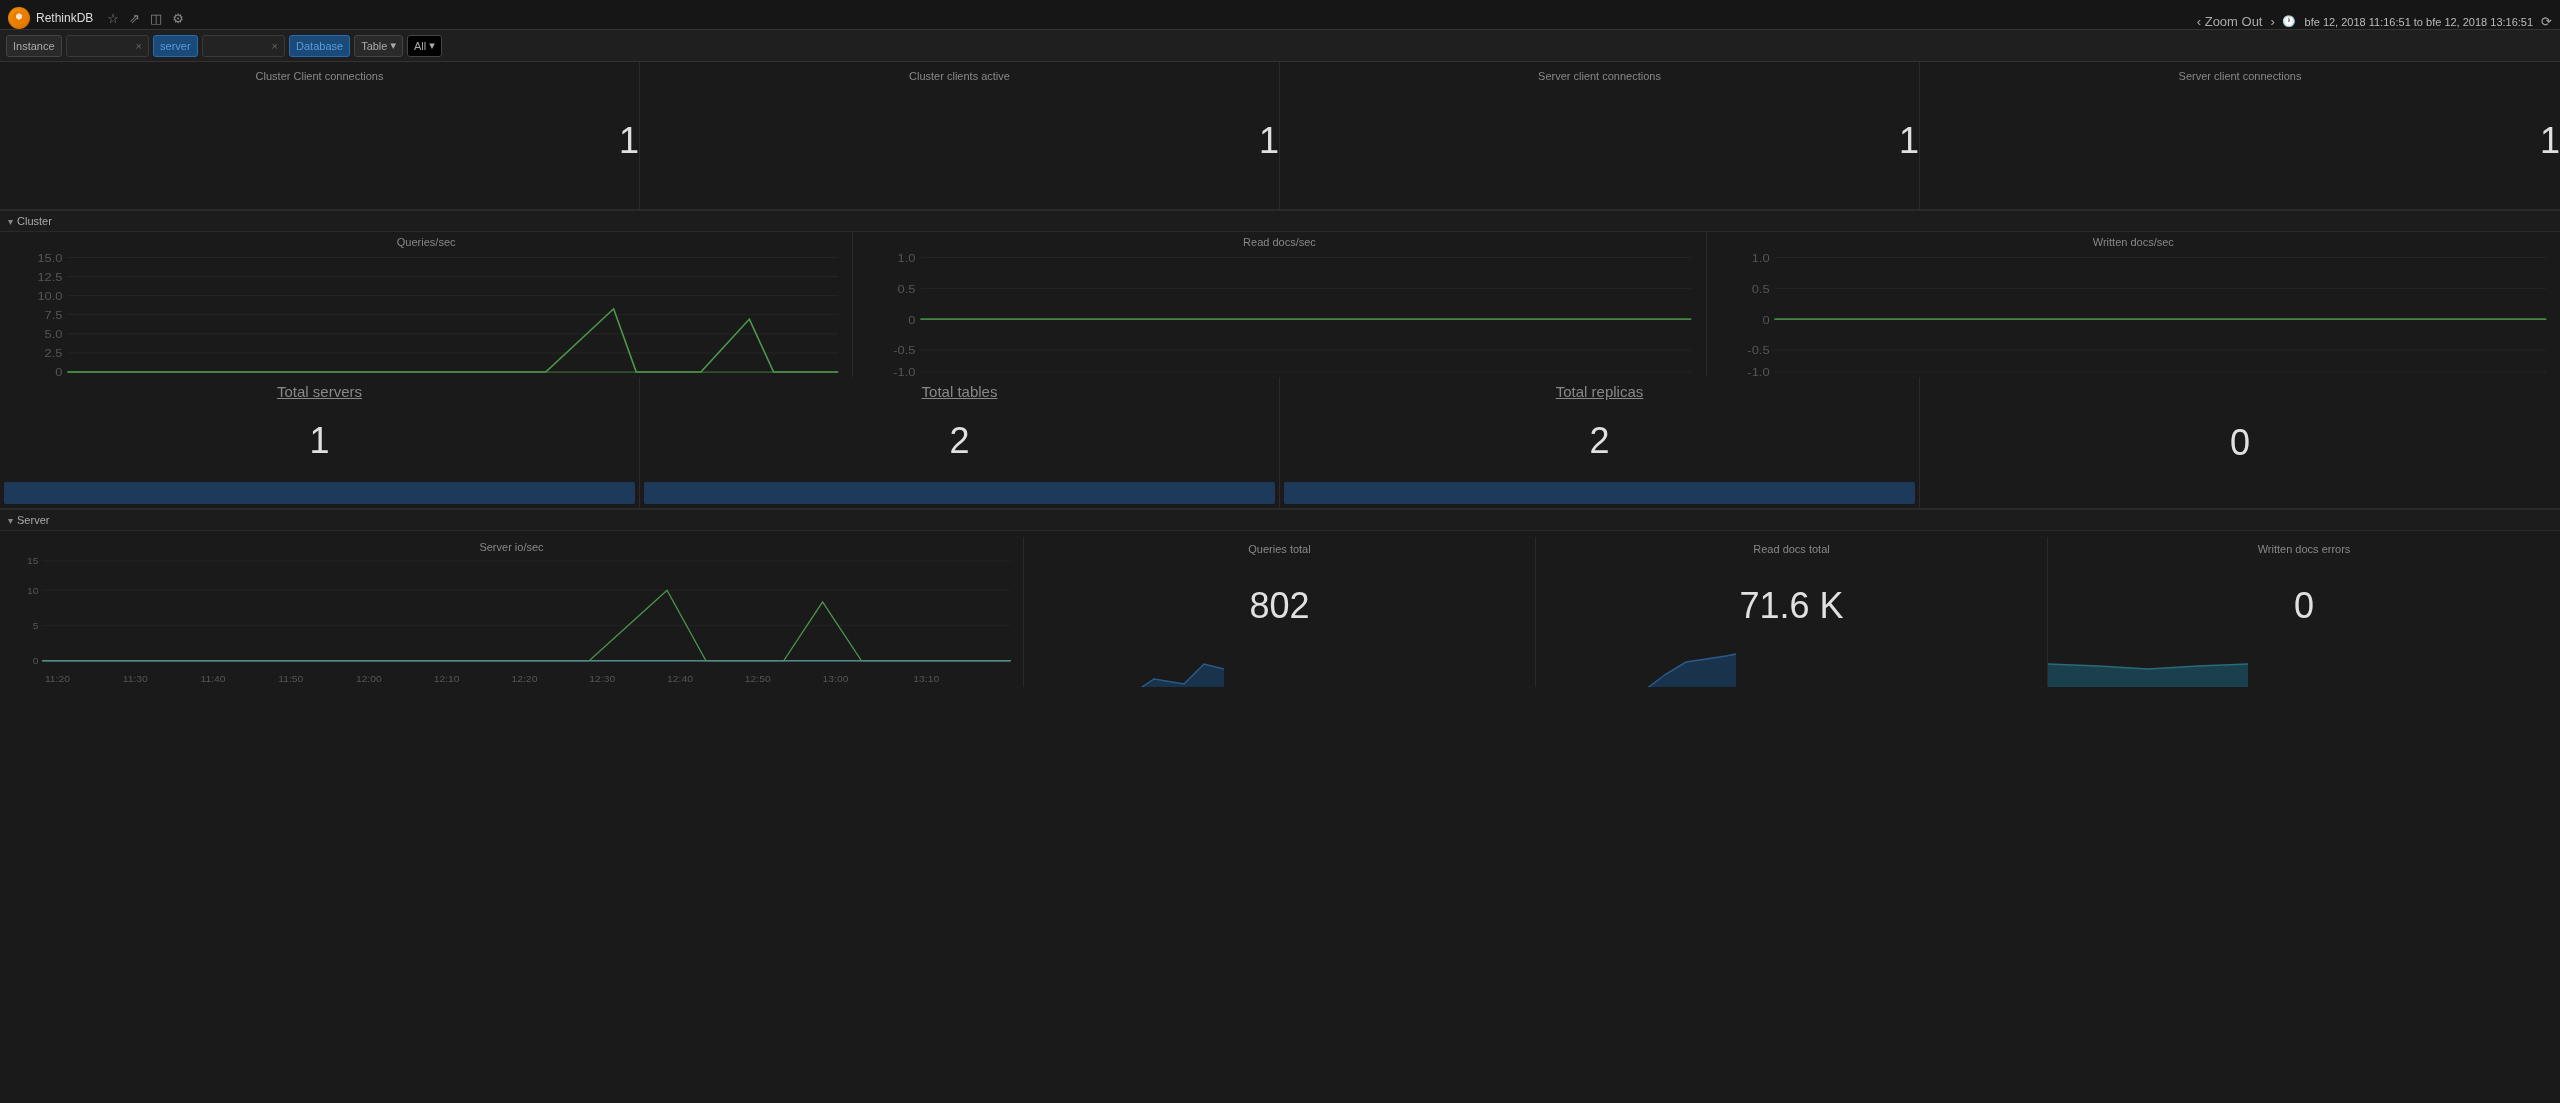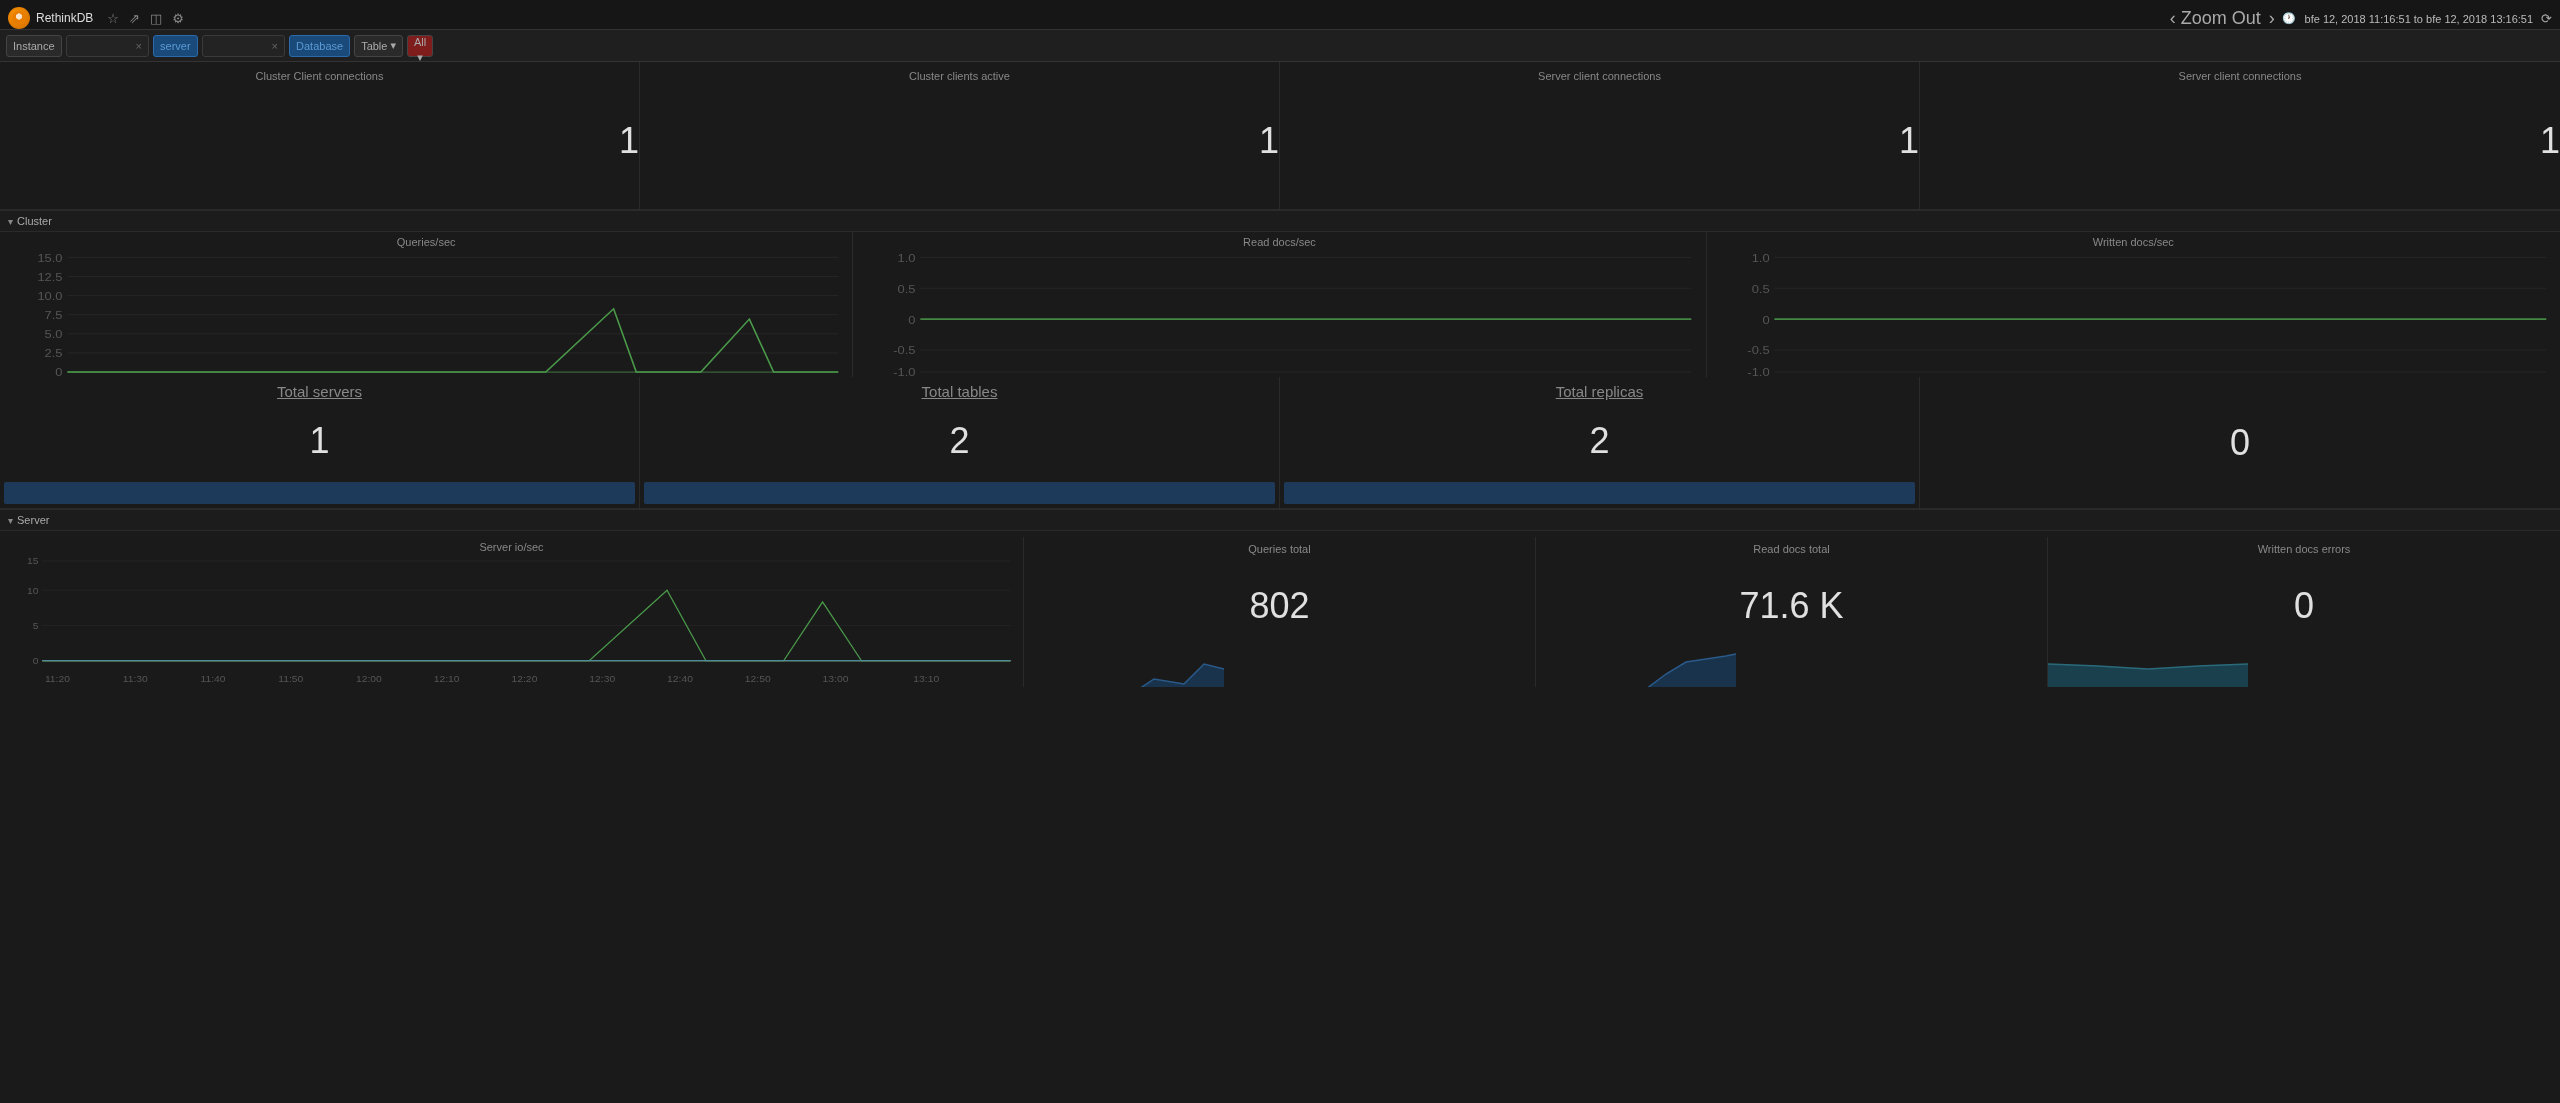--- a/index.html
+++ b/index.html
@@ -60,21 +60,21 @@
     .top-bar-right {
       display: flex;
       align-items: center;
       gap: 8px;
       font-size: 11px;
       color: #888;
     }
     .top-bar-right .nav-arrow {
       color: #aaa;
       cursor: pointer;
-      font-size: 18px;
+      font-size: 13px;
     }
     .top-bar-right .time-range {
       font-size: 11px;
       color: #bbb;
     }
     .top-bar-right .refresh-icon {
       cursor: pointer;
       color: #aaa;
       font-size: 13px;
     }
@@ -121,24 +121,23 @@
       background: #1a4a7a;
       color: #5b9bd5;
       border: 1px solid #2a6aaa;
     }
     .filter-pill.btn {
       background: #2a2a2a;
       color: #aaa;
       border: 1px solid #444;
     }
     .filter-pill.all-btn {
-      background: #7f1d1d;
+      background: #000000;
       color: #aaa;
       border: 1px solid #444;
-      flex-direction: column;
     }
 
     
     .main-content {
       padding: 0;
     }
 
     
     .stats-row {
       display: grid;

